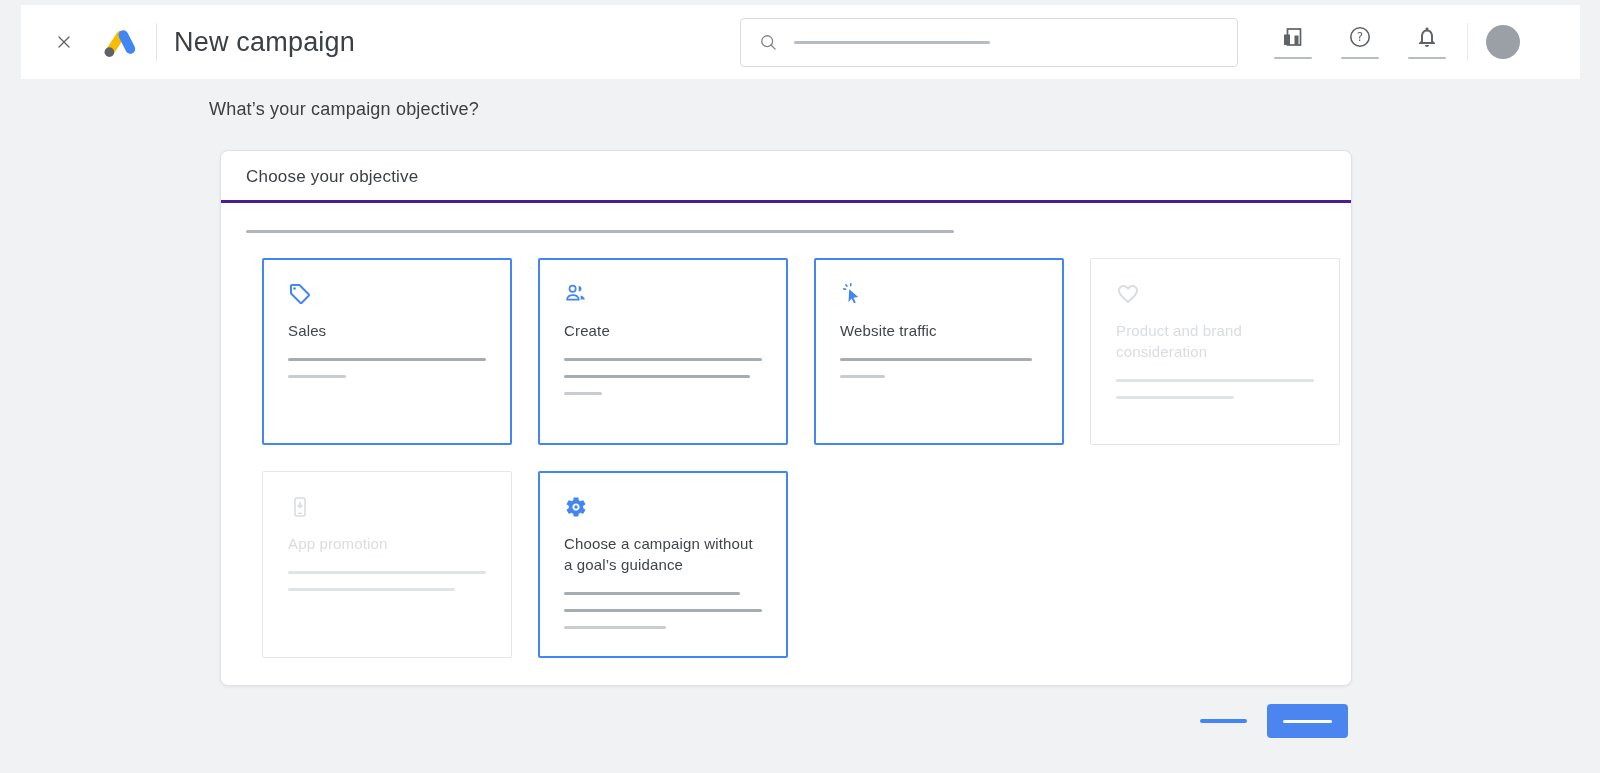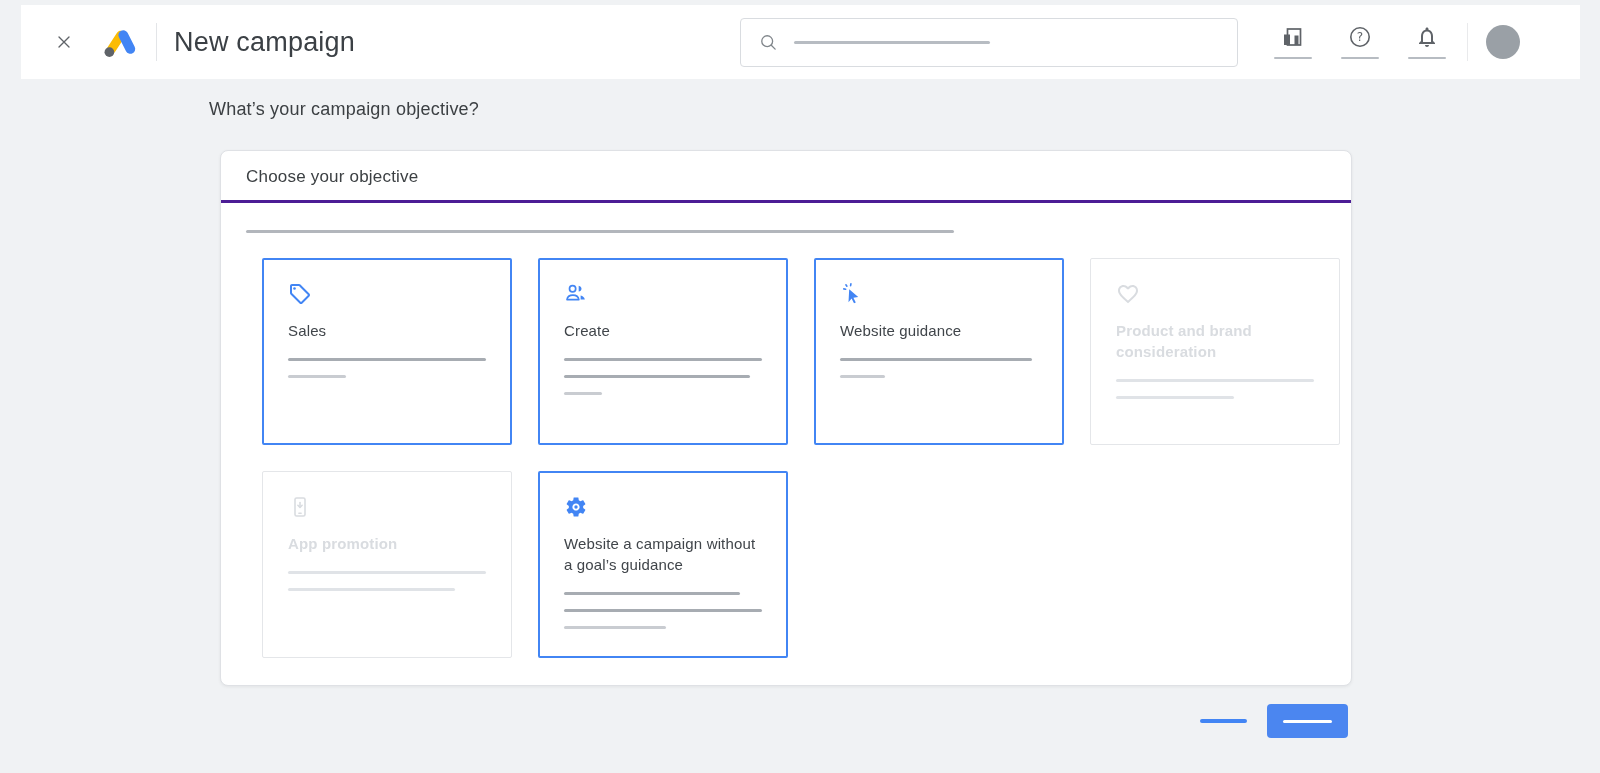--- a/index.html
+++ b/index.html
@@ -50,21 +50,21 @@
   .grid {
     margin:25px 0 0 25px;
     display:grid; grid-template-columns:repeat(4,250px); grid-auto-rows:187px;
     column-gap:26px; row-gap:26px;padding-left:16px;
   }
   .card { border-radius:2px; background:#fff; padding:22px 24px; cursor:pointer; }
   .card.on  { border:2px solid #4285f4; }
   .card.off { border:1px solid #e4e6e9; padding:23px 25px; cursor:default; }
   .card-icon { display:block; width:24px; height:24px; }
   .card-title { margin-top:14px; font-size:15px; line-height:21px; color:#40454a; letter-spacing:.15px; }
-  .card.off .card-title { color:#d9dce0;font-weight:bold; }
+  .card.off .card-title { color:#d9dce0; }
   .sk-lines { margin-top:17px; }
   .sk { height:3px; border-radius:2px; margin-bottom:14px; }
   .sk.d { background:#a7acb2; }
   .sk.l { background:#c9ccd1; }
   .card.off .sk { background:#e0e3e7; }
 
   
   .footer {
     position:absolute; left:220px; top:686px; width:1128px; height:70px;
     display:flex; align-items:center; justify-content:flex-end;
@@ -174,21 +174,21 @@
 
       <div class="card on">
         <svg class="card-icon" viewBox="0 0 24 24">
           <path d="M9.2 7.2l9 7.9-4.8.6 2.4 4.7-1.8.9-2.4-4.7-3.1 3.6z" fill="#4285f4"></path>
           <g stroke="#4285f4" stroke-width="1.6" stroke-linecap="round">
             <path d="M5.6 7.3L3.8 6.9"></path>
             <path d="M6.9 4.2L5.9 2.8"></path>
             <path d="M10.6 3.6l.3-1.7"></path>
           </g>
         </svg>
-        <div class="card-title">Website guidance</div>
+        <div class="card-title">Website traffic</div>
         <div class="sk-lines">
           <div class="sk d" style="width:192px"></div>
           <div class="sk l" style="width:45px"></div>
         </div>
       </div>
 
       <div class="card off">
         <svg class="card-icon" viewBox="0 0 24 24">
           <path d="M16.5 3c-1.74 0-3.41.81-4.5 2.09C10.91 3.81 9.24 3 7.5 3 4.42 3 2 5.42 2 8.5c0 3.78 3.4 6.86 8.55 11.54L12 21.35l1.45-1.32C18.6 15.36 22 12.28 22 8.5 22 5.42 19.58 3 16.5 3zm-4.4 15.55l-.1.1-.1-.1C7.14 14.24 4 11.39 4 8.5 4 6.5 5.5 5 7.5 5c1.54 0 3.04.99 3.57 2.36h1.87C13.46 5.99 14.96 5 16.5 5c2 0 3.5 1.5 3.5 3.5 0 2.89-3.14 5.74-7.9 10.05z" fill="#d9dce0"></path>
         </svg>
@@ -213,21 +213,21 @@
           <div class="sk" style="width:167px"></div>
         </div>
       </div>
 
 
       <div class="card on">
         <svg class="card-icon" viewBox="0 0 24 24">
           <path d="M19.14 12.94c.04-.3.06-.61.06-.94 0-.32-.02-.64-.07-.94l2.03-1.58c.18-.14.23-.41.12-.61l-1.92-3.32c-.12-.22-.37-.29-.59-.22l-2.39.96c-.5-.38-1.03-.7-1.62-.94l-.36-2.54c-.04-.24-.24-.41-.48-.41h-3.84c-.24 0-.43.17-.47.41l-.36 2.54c-.59.24-1.13.57-1.62.94l-2.39-.96c-.22-.08-.47 0-.59.22L2.74 8.87c-.12.21-.08.47.12.61l2.03 1.58c-.05.3-.09.63-.09.94s.02.64.07.94l-2.03 1.58c-.18.14-.23.41-.12.61l1.92 3.32c.12.22.37.29.59.22l2.39-.96c.5.38 1.03.7 1.62.94l.36 2.54c.05.24.24.41.48.41h3.84c.24 0 .44-.17.47-.41l.36-2.54c.59-.24 1.13-.56 1.62-.94l2.39.96c.22.08.47 0 .59-.22l1.92-3.32c.12-.22.07-.47-.12-.61l-2.01-1.58zM12 15.6c-1.98 0-3.6-1.62-3.6-3.6s1.62-3.6 3.6-3.6 3.6 1.62 3.6 3.6-1.62 3.6-3.6 3.6z" fill="#4285f4"></path>
           <circle cx="12" cy="12" r="1.7" fill="#4285f4"></circle>
         </svg>
-        <div class="card-title">Website a campaign without a goal’s guidance</div>
+        <div class="card-title">Choose a campaign without a goal’s guidance</div>
         <div class="sk-lines">
           <div class="sk d" style="width:176px"></div>
           <div class="sk d" style="width:198px"></div>
           <div class="sk l" style="width:102px"></div>
         </div>
       </div>
 
     </div>
   </section>
 

